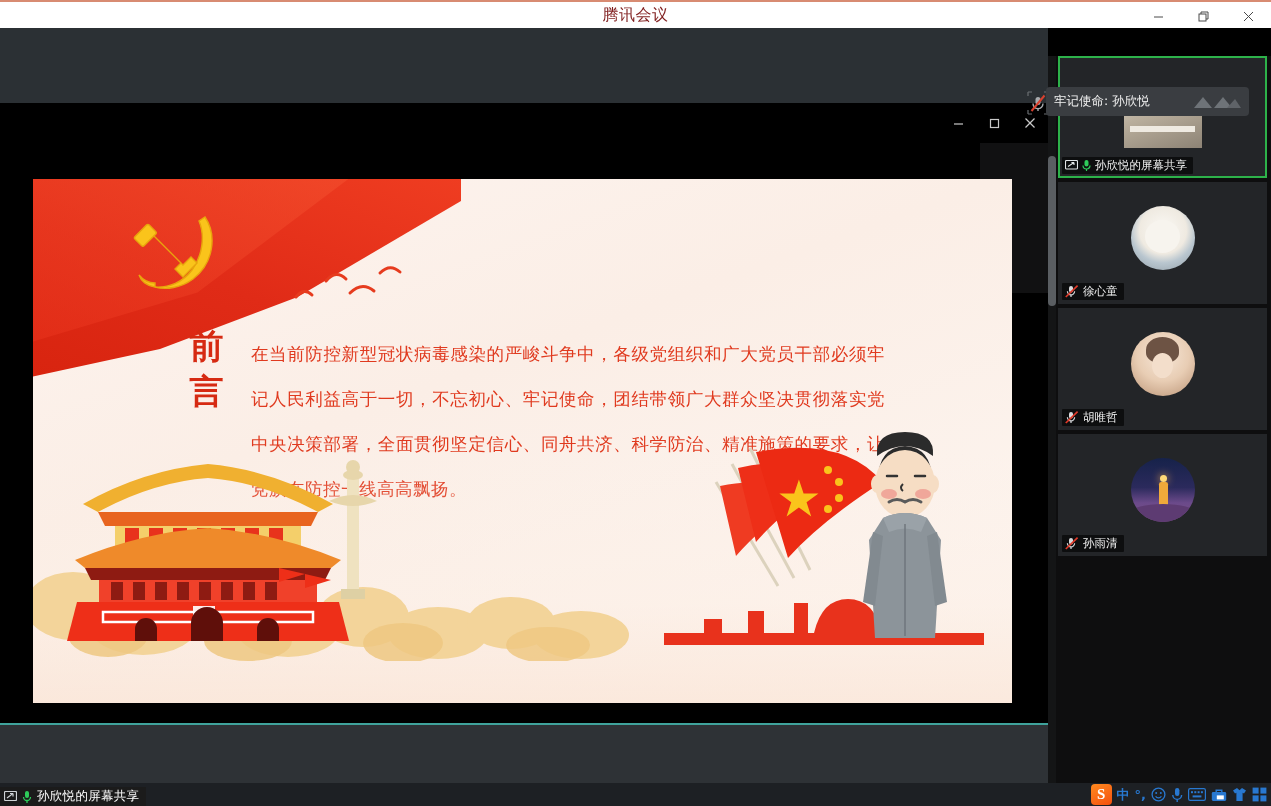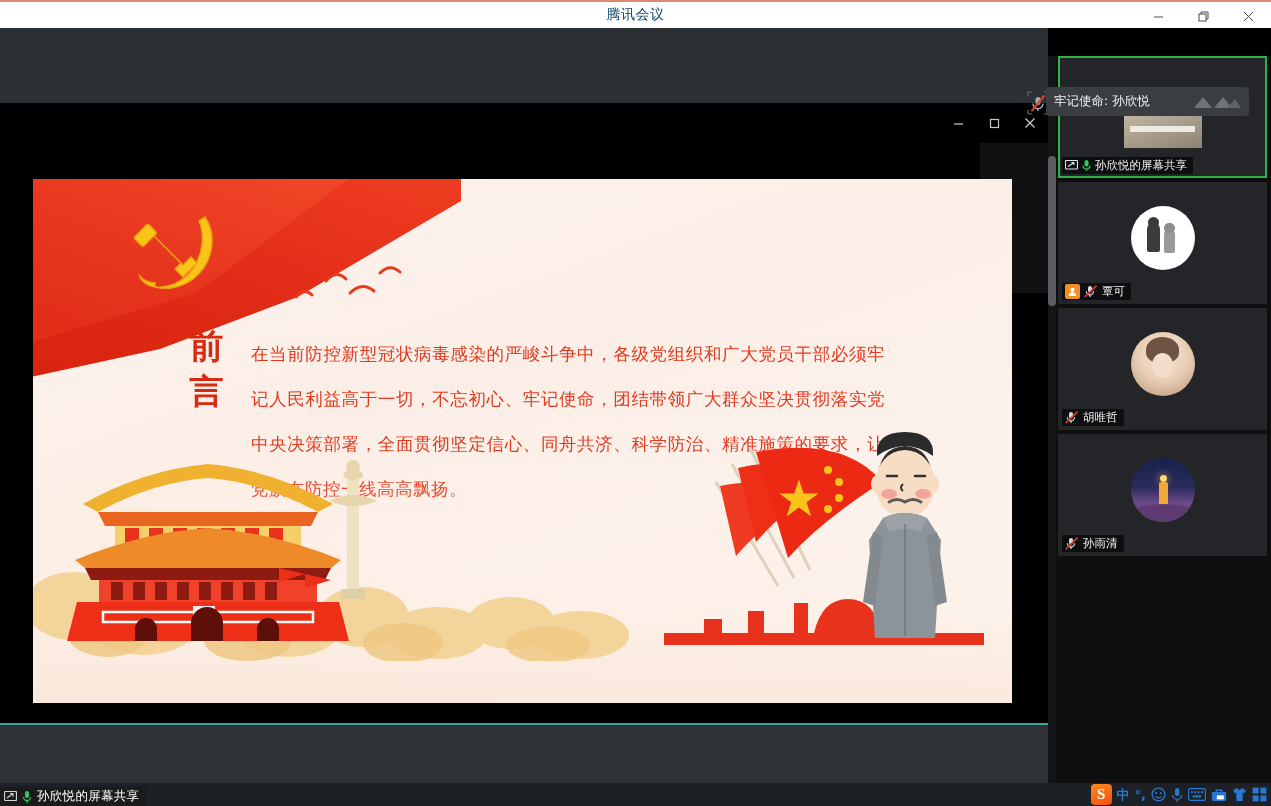--- a/index.html
+++ b/index.html
@@ -11,21 +11,21 @@
   }
   #app{ position:relative; width:1271px; height:806px; background:#000; }
 
   
   .titlebar{
     position:absolute; left:0; top:0; width:1271px; height:28px;
     background:#ffffff; border-top:2px solid #d88b72;
     display:flex; align-items:center; justify-content:center;
   }
   .titlebar .title{
-    font-size:14px; color:#0c4a6e; letter-spacing:.5px;
+    font-size:16px; color:#7f1d1d; letter-spacing:.5px;
   }
   .win-controls{
     position:absolute; right:0; top:0; height:28px; display:flex;
   }
   .win-btn{
     width:45px; height:28px; display:flex; align-items:center;
     justify-content:center; font-size:13px; color:#4a4a4a; cursor:pointer;
   }
   .win-btn svg{ display:block; }
 
@@ -466,44 +466,35 @@
             </svg>
             <svg width="9" height="13" viewBox="0 0 9 13">
               <rect x="2.5" y="1" width="4" height="6.5" rx="2" fill="#2ecb5a"></rect>
               <path d="M1 6.5 a3.5 3.5 0 0 0 7 0" fill="none" stroke="#2ecb5a" stroke-width="1.2"></path>
               <line x1="4.5" y1="10" x2="4.5" y2="12" stroke="#2ecb5a" stroke-width="1.2"></line>
             </svg>
             <span class="nm">孙欣悦的屏幕共享</span>
           </div>
         </div>
 
-
         <div class="tile">
-          <div class="tile-avatar" style="background:#ffffff;">
-            <div style="position:absolute;left:26%;top:26%;width:20%;height:46%;border-radius:6px 6px 2px 2px;background:#3c3c3c;"></div>
-            <div style="position:absolute;left:27%;top:17%;width:18%;height:17%;border-radius:50%;background:#3a3a3a;"></div>
-            <div style="position:absolute;left:52%;top:36%;width:18%;height:38%;border-radius:5px 5px 2px 2px;background:#9a9a9a;"></div>
-            <div style="position:absolute;left:53%;top:27%;width:16%;height:15%;border-radius:50%;background:#8d8d8d;"></div>
+          <div class="tile-avatar" style="background:radial-gradient(circle at 50% 38%,#fbf9f5 0%,#efeae1 46%,#b9c6cf 64%,#8d9aa3 100%);">
+            <div style="position:absolute;left:22%;top:22%;width:56%;height:52%;border-radius:50%;background:#f7f4ee;"></div>
           </div>
           <div class="nameplate">
-            <span class="host-chip">
-              <svg width="9" height="9" viewBox="0 0 9 9">
-                <circle cx="4.5" cy="2.8" r="2.1" fill="#fff"></circle>
-                <path d="M0.8 9 a3.7 3.7 0 0 1 7.4 0 Z" fill="#fff"></path>
-              </svg>
-            </span>
             <svg width="14" height="13" viewBox="0 0 14 13">
               <rect x="4" y="1" width="4" height="6.5" rx="2" fill="#d8dadd"></rect>
               <path d="M2.4 6.3 a3.6 3.6 0 0 0 7.2 0" fill="none" stroke="#d8dadd" stroke-width="1.2"></path>
               <line x1="6" y1="10" x2="6" y2="12" stroke="#d8dadd" stroke-width="1.2"></line>
               <line x1="0.8" y1="12" x2="12.6" y2="0.6" stroke="#e03a2a" stroke-width="1.7"></line>
             </svg>
-            <span class="nm">覃可</span>
+            <span class="nm">徐心童</span>
           </div>
         </div>
+
 
         <div class="tile">
           <div class="tile-avatar" style="background:radial-gradient(circle at 50% 36%,#f7e7d8 0%,#e8cdb4 50%,#b99274 100%);">
             <div style="position:absolute;left:24%;top:8%;width:52%;height:40%;border-radius:50% 50% 40% 40%;background:#6d5344;"></div>
             <div style="position:absolute;left:33%;top:32%;width:34%;height:40%;border-radius:50%;background:#f3decb;"></div>
           </div>
           <div class="nameplate">
             <svg width="14" height="13" viewBox="0 0 14 13">
               <rect x="4" y="1" width="4" height="6.5" rx="2" fill="#d8dadd"></rect>
               <path d="M2.4 6.3 a3.6 3.6 0 0 0 7.2 0" fill="none" stroke="#d8dadd" stroke-width="1.2"></path>

